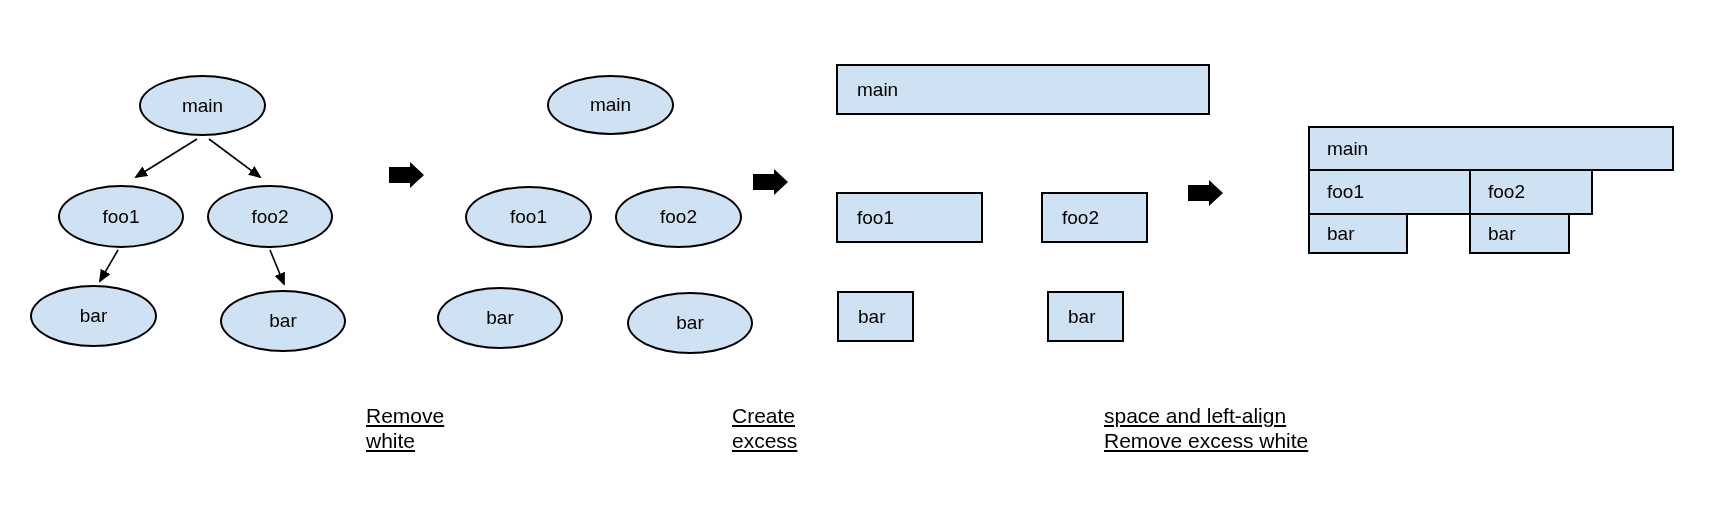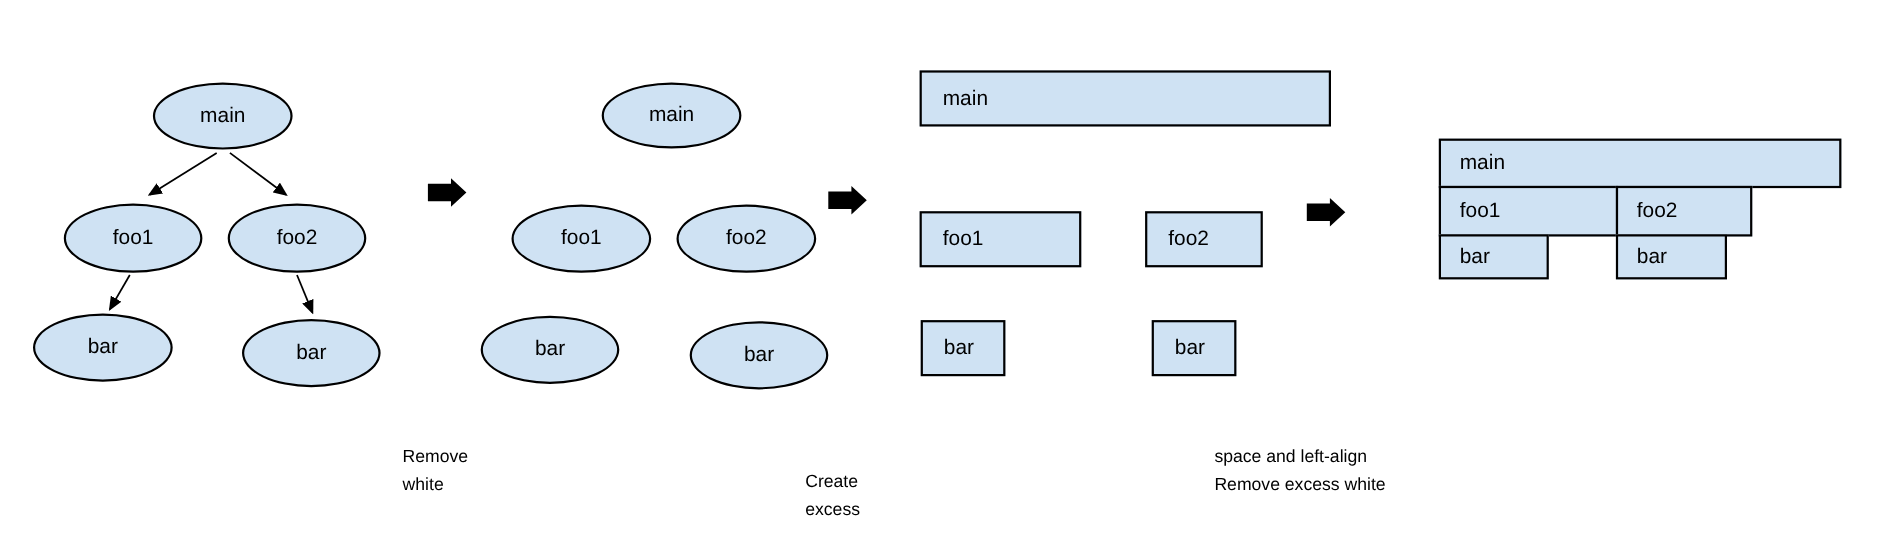--- a/index.html
+++ b/index.html
@@ -49,24 +49,25 @@
   }
   .tree-arrow {
     stroke: var(--arrow-color);
     stroke-width: 1.6;
     fill: none;
   }
   .arrow-head { fill: var(--arrow-color); }
   .block-arrow { fill: var(--arrow-color); }
   .caption {
     position: absolute;
-    font-size: 16px;
+    font-size: 21px;
     line-height: 25px;
     color: var(--text-color);
     white-space: nowrap;
+    text-decoration: underline;
   }
 </style>
 </head>
 <body>
 
 <div class="canvas">
 
   <svg class="overlay" viewBox="0 0 1717 506" xmlns="http://www.w3.org/2000/svg">
     <defs>
       <marker id="ah" markerUnits="userSpaceOnUse" markerWidth="13" markerHeight="11" refX="11" refY="5.5" orient="auto">
@@ -145,21 +146,21 @@
     <span>bar</span>
   </div>
   <div class="node flame" style="left:1469px;top:213px;width:101px;height:41px">
     <span>bar</span>
   </div>
 
   <div class="caption" style="left:366px;top:403px">
     <div>Remove</div>
     <div>white</div>
   </div>
-  <div class="caption" style="left:732px;top:426px">
+  <div class="caption" style="left:732px;top:403px">
     <div>Create</div>
     <div>excess</div>
   </div>
   <div class="caption" style="left:1104px;top:403px">
     <div>space and left-align</div>
     <div>Remove excess white</div>
   </div>
 
 </div>
 

